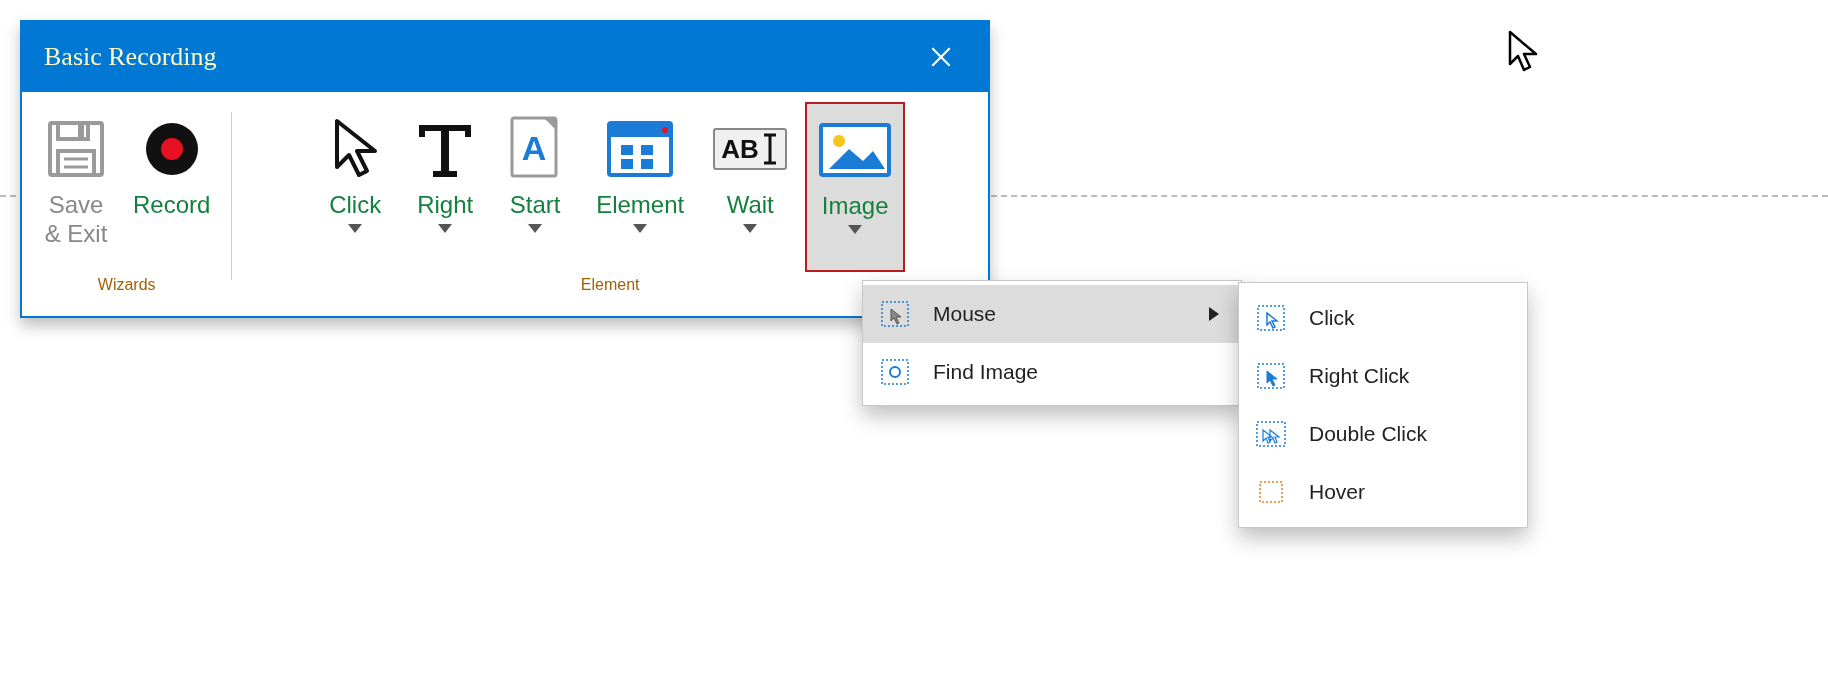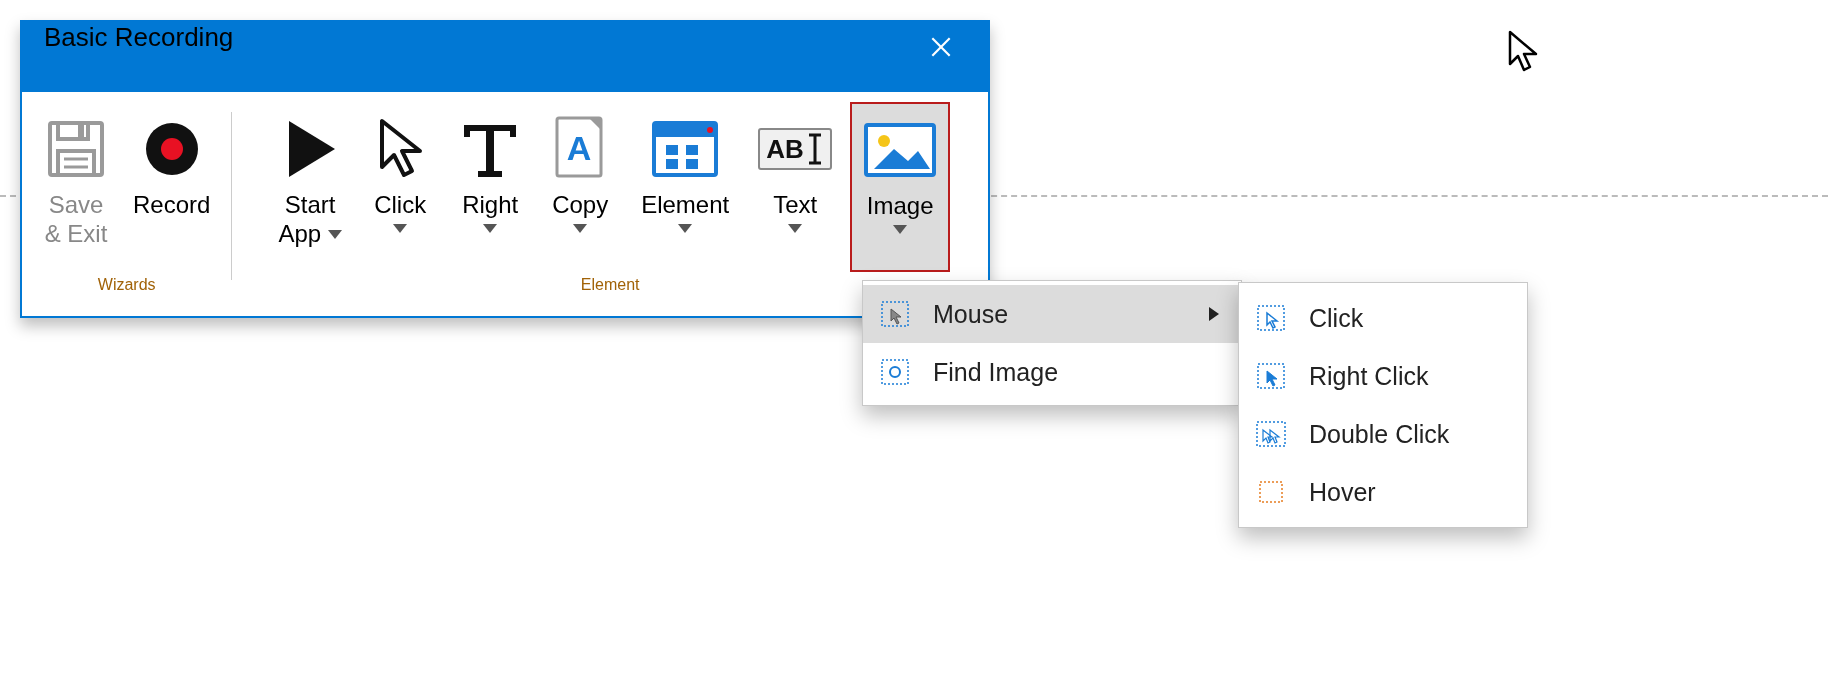--- a/index.html
+++ b/index.html
@@ -25,25 +25,27 @@
     left: 20px;
     top: 20px;
     width: 970px;
     background: #fff;
     border: 2px solid #0178d4;
     box-shadow: 0 8px 14px rgba(0,0,0,0.25);
     z-index: 2;
   }
   .titlebar {
     background: #0178d4;
-    color: #000000;
+    color: #fef9c3;
     height: 70px;
     display: flex;
+    align-items: center;
     padding: 0 22px;
     font-size: 26px;
+    font-family: Liberation Serif, serif;
   }
   .titlebar .title { flex: 1; }
   .close-btn {
     width: 50px;
     height: 50px;
     display: flex;
     align-items: center;
     justify-content: center;
     cursor: pointer;
   }
@@ -94,21 +96,21 @@
   }
   .icon-slot {
     height: 80px;
     display: flex;
     align-items: center;
     justify-content: center;
     margin-bottom: 2px;
   }
   .btn-label {
     font-size: 24px;
-    color: #000000;
+    color: #15803d;
     text-align: center;
     line-height: 1.2;
     display: flex;
     flex-direction: column;
     align-items: center;
   }
   .btn-label.dim { color: #888; }
   .caret-svg { vertical-align: middle; }
   
   .menu {
@@ -129,21 +131,21 @@
     top: 282px;
     width: 290px;
     z-index: 4;
     padding: 6px 0;
   }
   .menu-item {
     display: flex;
     align-items: center;
     height: 58px;
     padding: 0 18px 0 14px;
-    font-size: 25px;
+    font-size: 21px;
     color: #222;
     cursor: pointer;
   }
   .menu-item.hover {
     background: #dcdcdc;
   }
   .menu-item .mi-icon {
     width: 36px;
     height: 30px;
     display: flex;
@@ -211,36 +213,20 @@
         </div>
       </div>
       <div class="group-label">Wizards</div>
     </div>
 
     <div class="divider"></div>
 
     <div class="group" style="flex:1;">
       <div class="group-buttons">
 
-        <div class="rbtn">
-          <div class="icon-slot">
-            <svg width="58" height="64" viewBox="0 0 58 64">
-              <polygon points="8,4 54,32 8,60" fill="#111"></polygon>
-            </svg>
-          </div>
-          <div class="btn-label">
-            <span>Start</span>
-            <span>
-              <span>App</span>
-              <svg class="caret-svg" width="14" height="10" viewBox="0 0 14 10">
-                  <polygon points="0,0 14,0 7,9" fill="#555"></polygon>
-                </svg>
-            </span>
-          </div>
-        </div>
 
         <div class="rbtn">
           <div class="icon-slot">
             <svg width="52" height="64" viewBox="0 0 52 64">
               <path d="M8 4 L8 50 L20 38 L30 58 L38 54 L28 34 L46 34 Z" fill="#fff" stroke="#111" stroke-width="4" stroke-linejoin="round"></path>
             </svg>
           </div>
           <div class="btn-label">
             <span>Click</span>
             <svg class="caret-svg" width="14" height="10" viewBox="0 0 14 10" style="margin-top:4px;">
@@ -265,21 +251,21 @@
 
         <div class="rbtn">
           <div class="icon-slot">
             <svg width="58" height="70" viewBox="0 0 58 70">
               <rect x="6" y="4" width="44" height="58" rx="2" fill="#fff" stroke="#9a9a9a" stroke-width="3"></rect>
               <polygon points="38,4 50,4 50,16" fill="#9a9a9a"></polygon>
               <text x="28" y="46" font-size="34" font-family="Arial" fill="#1a7cd6" text-anchor="middle" font-weight="bold">A</text>
             </svg>
           </div>
           <div class="btn-label">
-            <span>Copy</span>
+            <span>Start</span>
             <svg class="caret-svg" width="14" height="10" viewBox="0 0 14 10" style="margin-top:4px;">
                 <polygon points="0,0 14,0 7,9" fill="#555"></polygon>
               </svg>
           </div>
         </div>
 
         <div class="rbtn" style="min-width:110px;">
           <div class="icon-slot">
             <svg width="70" height="60" viewBox="0 0 70 60">
               <rect x="4" y="4" width="62" height="52" rx="2" fill="#fff" stroke="#1a7cd6" stroke-width="4"></rect>
@@ -303,21 +289,21 @@
           <div class="icon-slot">
             <svg width="76" height="44" viewBox="0 0 76 44">
               <rect x="2" y="2" width="72" height="40" rx="2" fill="#f0f0f0" stroke="#888" stroke-width="2"></rect>
               <text x="28" y="31" font-size="26" font-family="Arial" fill="#111" text-anchor="middle" font-weight="bold">AB</text>
               <line x1="58" y1="8" x2="58" y2="36" stroke="#111" stroke-width="3"></line>
               <line x1="52" y1="8" x2="64" y2="8" stroke="#111" stroke-width="3"></line>
               <line x1="52" y1="36" x2="64" y2="36" stroke="#111" stroke-width="3"></line>
             </svg>
           </div>
           <div class="btn-label">
-            <span>Text</span>
+            <span>Wait</span>
             <svg class="caret-svg" width="14" height="10" viewBox="0 0 14 10" style="margin-top:4px;">
                 <polygon points="0,0 14,0 7,9" fill="#555"></polygon>
               </svg>
           </div>
         </div>
 
         <div class="rbtn image-btn">
           <div class="icon-slot">
             <svg width="76" height="58" viewBox="0 0 76 58">
               <rect x="4" y="4" width="68" height="50" rx="2" fill="#fff" stroke="#1a7cd6" stroke-width="4"></rect>

